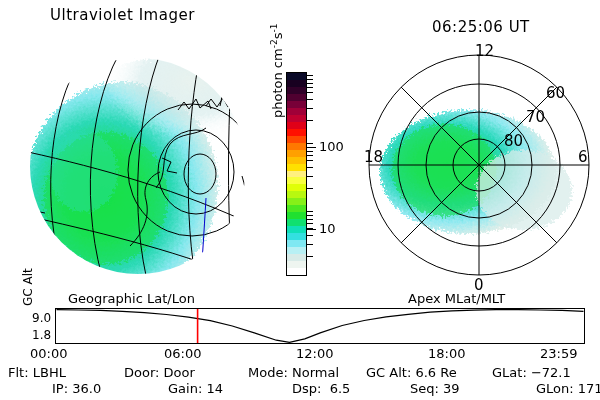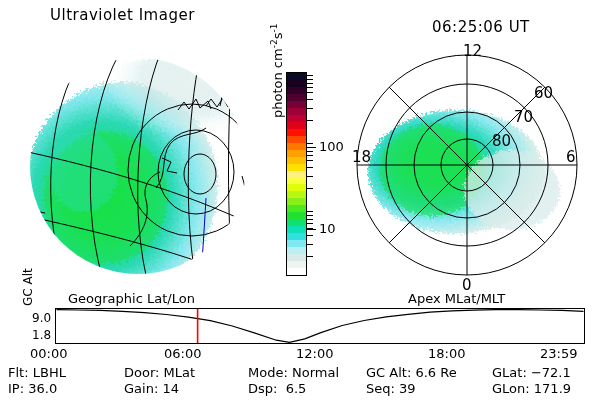--- a/index.html
+++ b/index.html
@@ -22,39 +22,39 @@
   .cb-tick{left:307px;width:6px;height:1px;background:#000;}
   .cb-tickL{left:307px;width:9px;height:1px;background:#000;}
   .cb-lab{left:319px;font-size:13px;}
   #cbar-axis-title{left:270px;top:118px;font-size:13px;
       transform:rotate(-90deg);transform-origin:0 0;
       white-space:nowrap;}
   #cbar-axis-title sup{font-size:9px;vertical-align:super;}
 
   
   #geo-panel{left:10px;top:40px;width:252px;height:252px;}
-  #mlt-panel{left:352px;top:42px;width:232px;height:250px;}
+  #mlt-panel{left:364px;top:42px;width:232px;height:250px;}
   svg{display:block;overflow:visible;}
 
   
   #cap-geo{left:68px;top:292px;font-size:13px;}
   #cap-mlt{left:408px;top:292px;font-size:13px;}
 
   
   #strip-box{left:55px;top:308px;width:530px;height:36px;
              border:1px solid #000;box-sizing:border-box;}
   #strip-svg{position:absolute;left:55px;top:308px;}
   #alt-rot{left:22px;top:306px;font-size:12px;
       transform:rotate(-90deg);transform-origin:0 0;white-space:nowrap;}
   .alt-val{left:32px;font-size:12px;}
   .tlab{top:347px;font-size:13px;}
 
   
   .st{font-size:13px;}
-  .st-r1{top:366px;} .st-r2{top:382px;}
+  .st-r1{top:366px;} .st-r2{top:382px;margin-left:44px;}
   .c1{left:8px;} .c2{left:124px;} .c3{left:248px;} .c4{left:366px;} .c5{left:492px;}
 </style>
 </head>
 <body>
 
 <div id="stage">
 
   <div class="abs txt" id="hdr-title">Ultraviolet Imager</div>
   <div class="abs txt" id="hdr-time">06:25:06 UT</div>
 
@@ -218,21 +218,21 @@
     <line id="time-cursor" y1="1" y2="35" stroke="#ff0000" stroke-width="1.6" x1="142.6" x2="142.6"></line>
   </svg>
 
   <div class="abs txt tlab" style="left:30px">00:00</div>
   <div class="abs txt tlab" style="left:164px">06:00</div>
   <div class="abs txt tlab" style="left:296px">12:00</div>
   <div class="abs txt tlab" style="left:428px">18:00</div>
   <div class="abs txt tlab" style="left:540px">23:59</div>
 
   <div class="abs txt st st-r1 c1"><span>Flt:</span> <span>LBHL</span></div>
-  <div class="abs txt st st-r1 c2"><span>Door:</span> <span>MLat</span></div>
+  <div class="abs txt st st-r1 c2"><span>Door:</span> <span>Door</span></div>
   <div class="abs txt st st-r1 c3"><span>Mode:</span> <span>Normal</span></div>
   <div class="abs txt st st-r1 c4"><span>GC Alt:</span> <span>6.6 Re</span></div>
   <div class="abs txt st st-r1 c5"><span>GLat:</span> <span>−72.1</span></div>
 
   <div class="abs txt st st-r2 c1"><span>IP:</span> <span>36.0</span></div>
   <div class="abs txt st st-r2 c2"><span>Gain:</span> <span>14</span></div>
   <div class="abs txt st st-r2 c3"><span>Dsp:</span>  <span>6.5</span></div>
   <div class="abs txt st st-r2 c4"><span>Seq:</span> <span>39</span></div>
   <div class="abs txt st st-r2 c5"><span>GLon:</span> <span>171.9</span></div>
 

